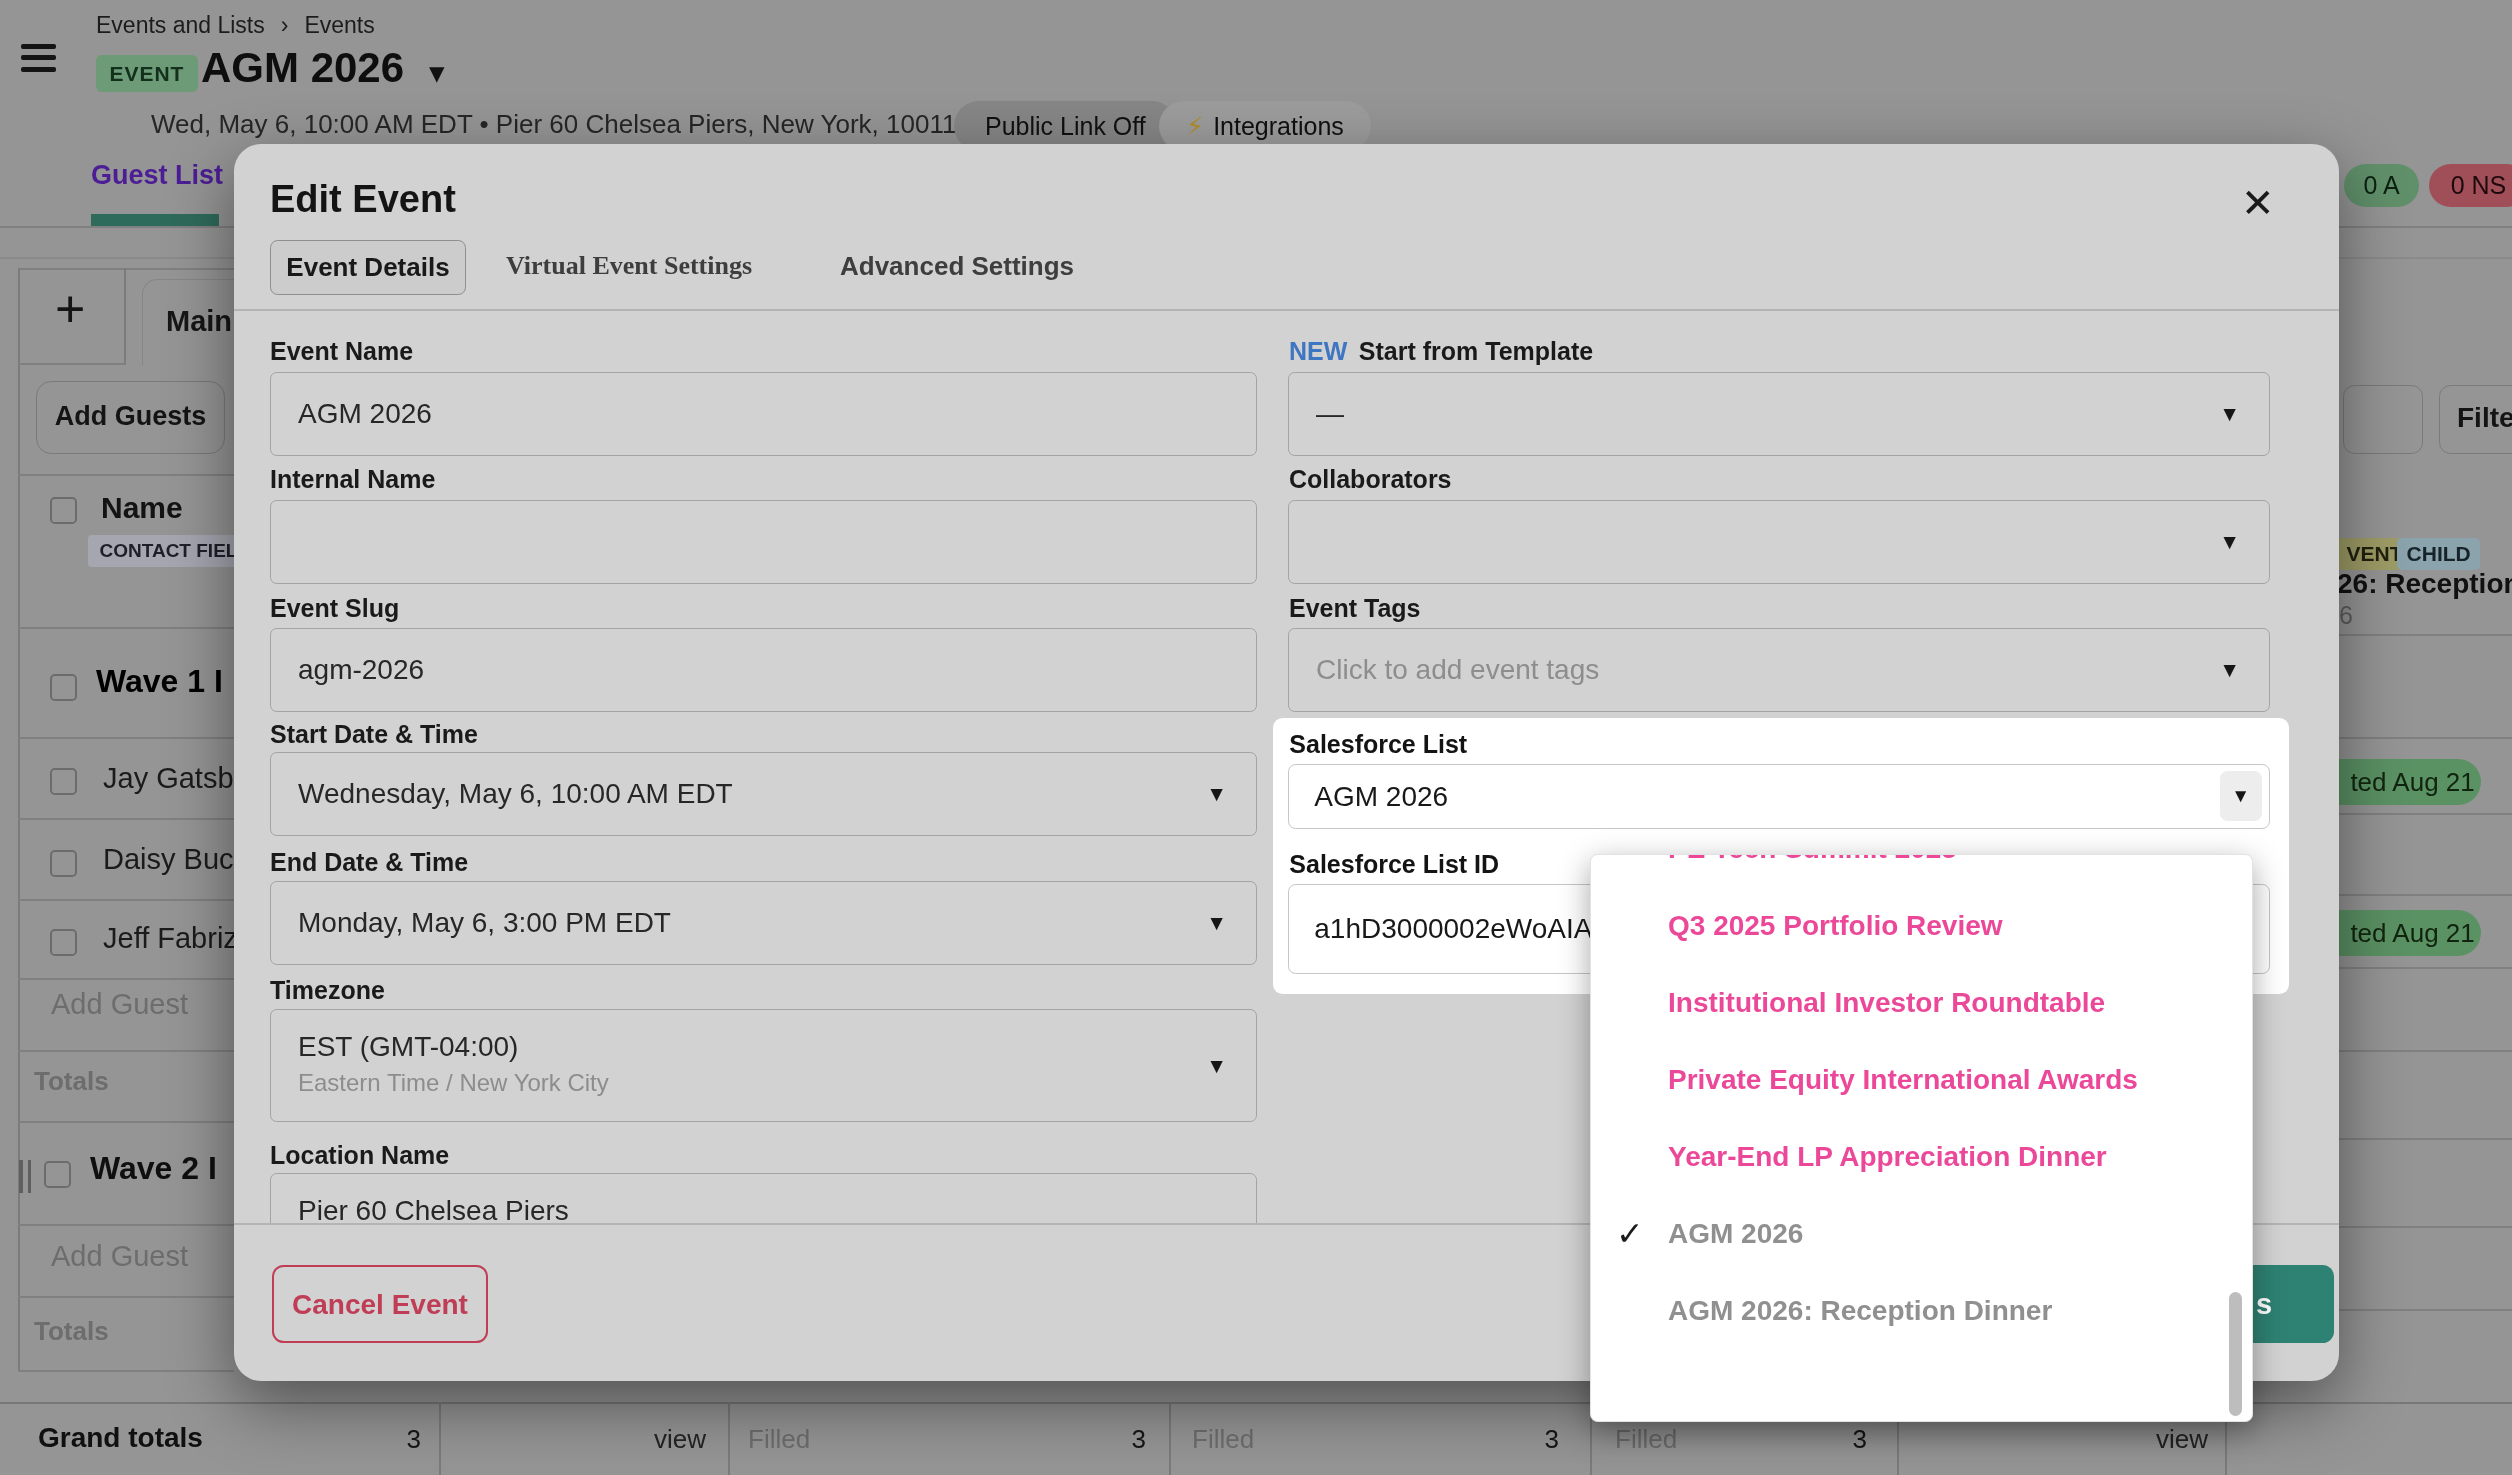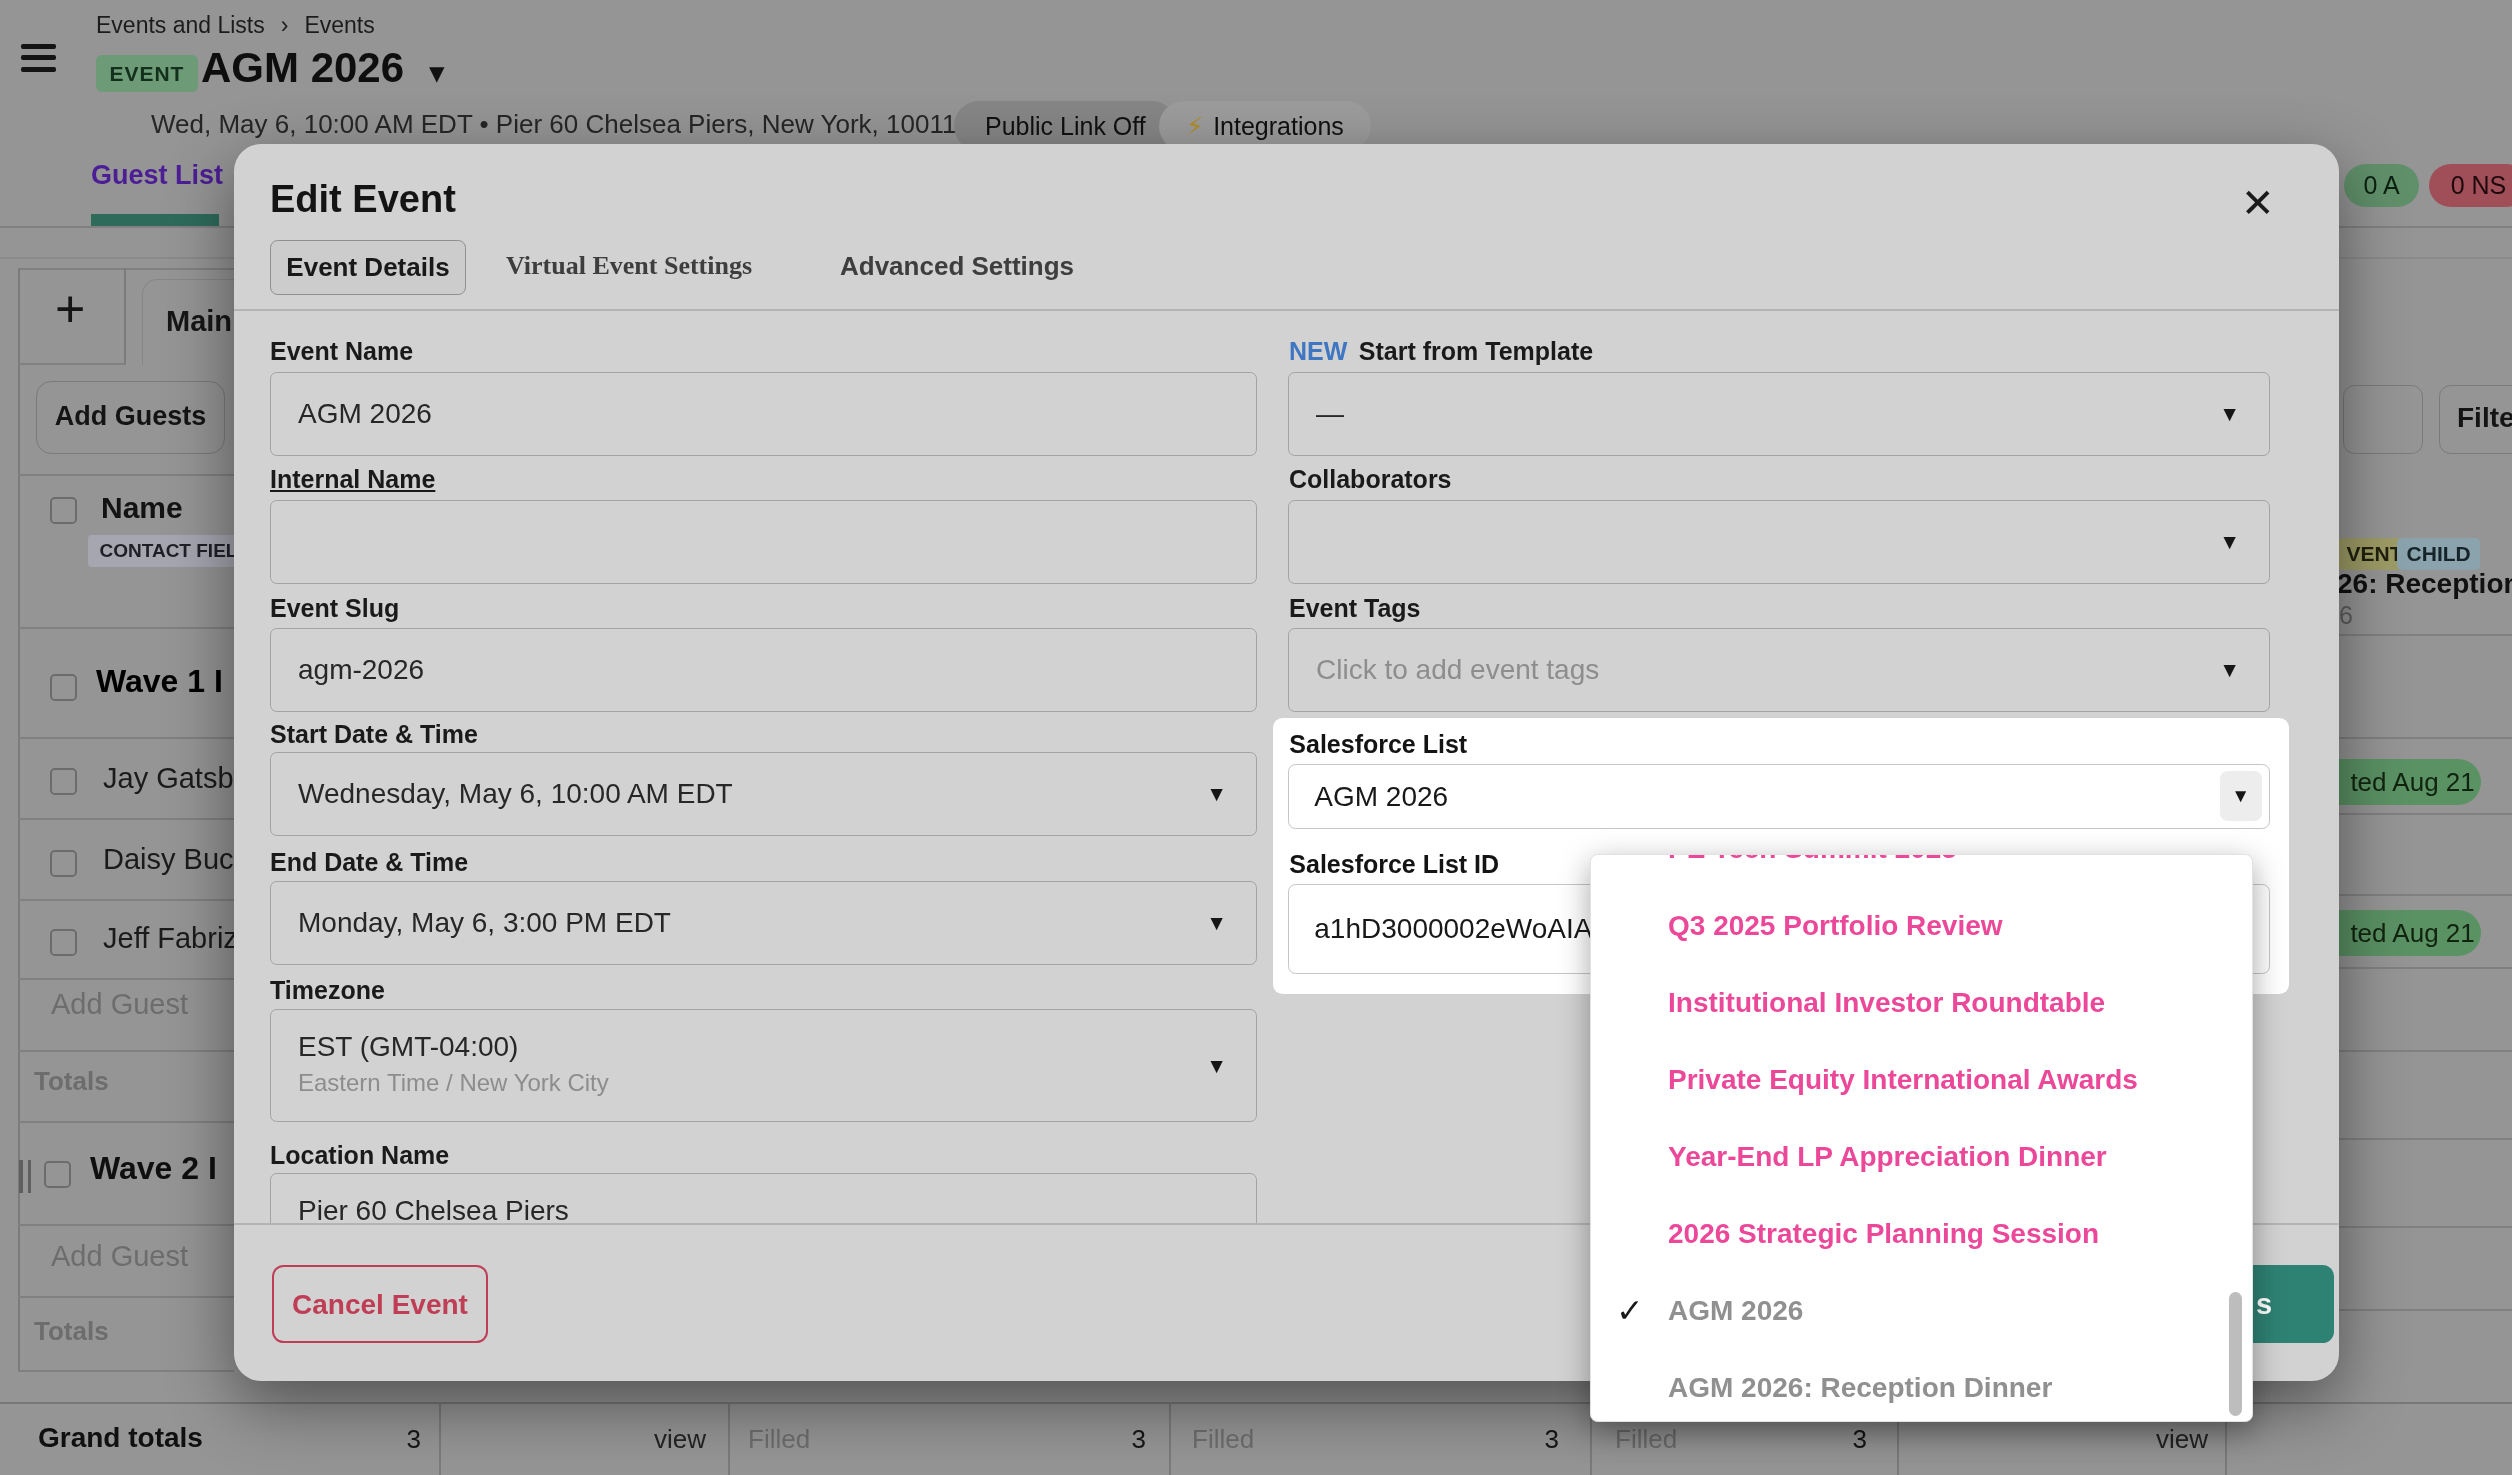--- a/index.html
+++ b/index.html
@@ -161,21 +161,21 @@
     <div class="abs" style="left:36px;top:96px;width:196px;height:55px;line-height:52px;text-align:center;border:1.9px solid #8f8f8f;border-radius:7.7px;background:#cccccc;font-size:26px;font-weight:bold;color:#191919;">Event Details</div>
     <div class="mtab" style="left:272px;top:107px;font-family:Liberation Serif, serif;">Virtual Event Settings</div>
     <div class="mtab" style="left:606px;top:107px;">Advanced Settings</div>
     <div class="abs" style="left:0;top:165px;width:2105px;height:1.9px;background:#b4b4b4;"></div>
 
     <div class="m-label" style="left:36px;top:193px;">Event Name</div>
     <div class="m-field" style="left:36px;top:228px;width:987px;height:84px;">
       <span class="val">AGM 2026</span>
     </div>
 
-    <div class="m-label" style="left:36px;top:321px;text-decoration:underline;">Internal Name</div>
+    <div class="m-label" style="left:36px;top:321px;">Internal Name</div>
     <div class="m-field" style="left:36px;top:356px;width:987px;height:84px;">
       <span class="val"></span>
     </div>
 
     <div class="m-label" style="left:36px;top:450px;">Event Slug</div>
     <div class="m-field" style="left:36px;top:484px;width:987px;height:84px;">
       <span class="val">agm-2026</span>
     </div>
 
     <div class="m-label" style="left:36px;top:576px;">Start Date &amp; Time</div>
@@ -245,21 +245,20 @@
     </div>
   </div>
 
   <div class="dropdown">
     <div style="margin-top:-45px;">
       <div class="dd-item">PE Tech Summit 2025</div>
       <div class="dd-item">Q3 2025 Portfolio Review</div>
       <div class="dd-item">Institutional Investor Roundtable</div>
       <div class="dd-item">Private Equity International Awards</div>
       <div class="dd-item">Year-End LP Appreciation Dinner</div>
-      <div class="dd-item">2026 Strategic Planning Session</div>
       <div class="dd-item muted">
         <span style="position:absolute;left:25px;top:0;color:#1a1a1a;font-size:33px;">✓</span><span>AGM 2026</span>
       </div>
       <div class="dd-item muted">AGM 2026: Reception Dinner</div>
     </div>
     <div class="abs" style="right:9.6px;top:437px;width:13.4px;height:124px;background:#bdbdbd;border-radius:6.7px;"></div>
   </div>
 
 </div>
 

